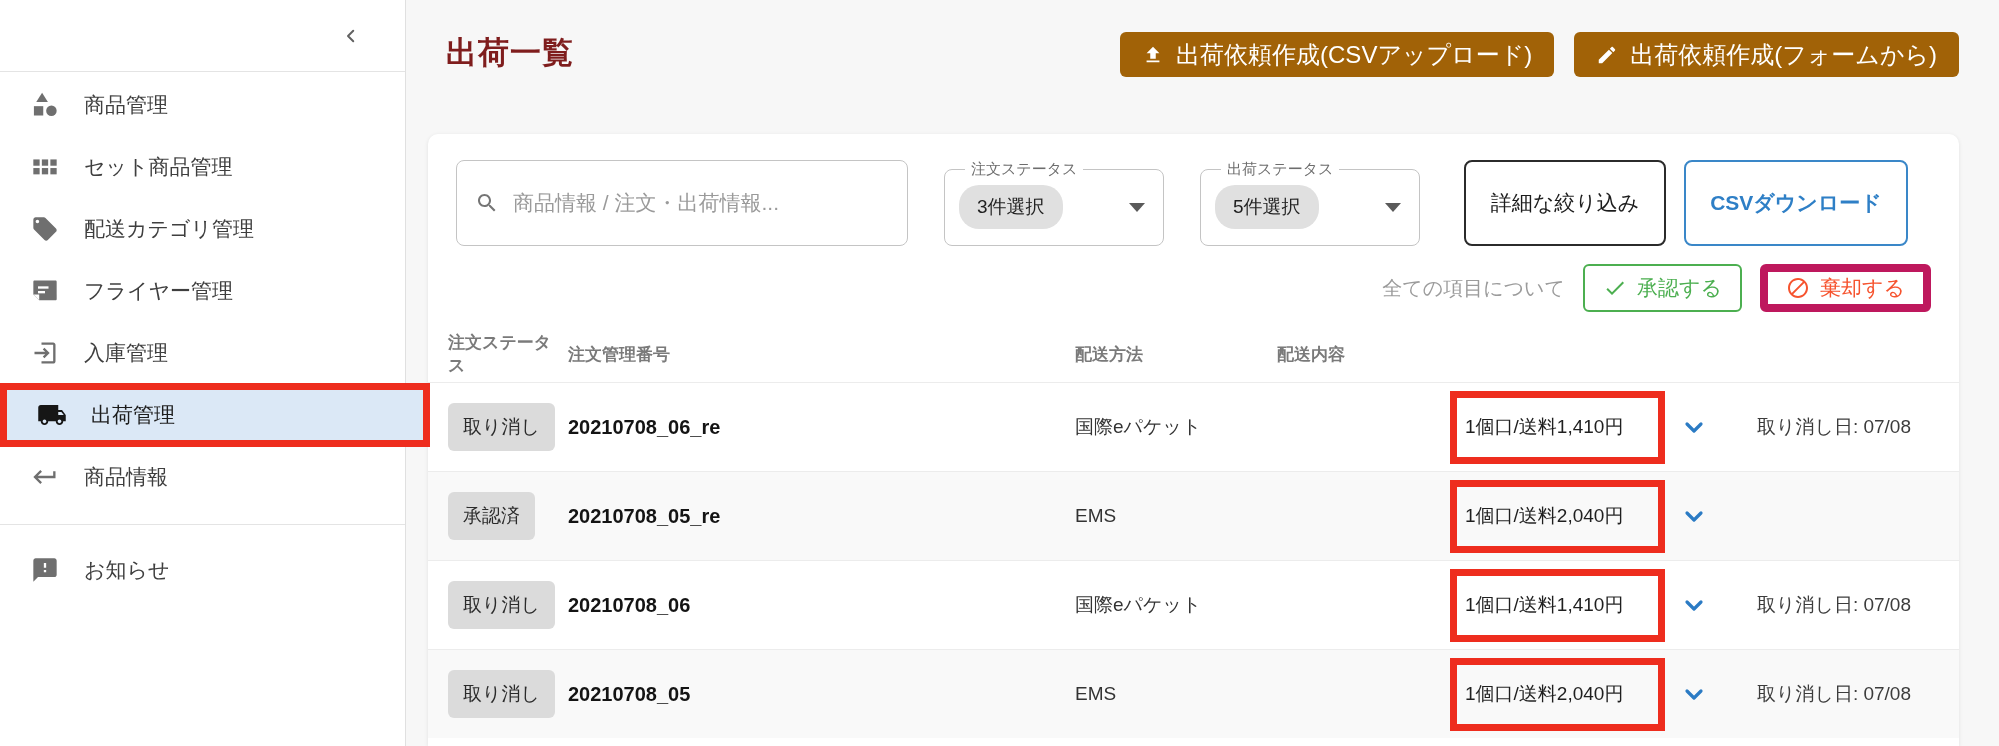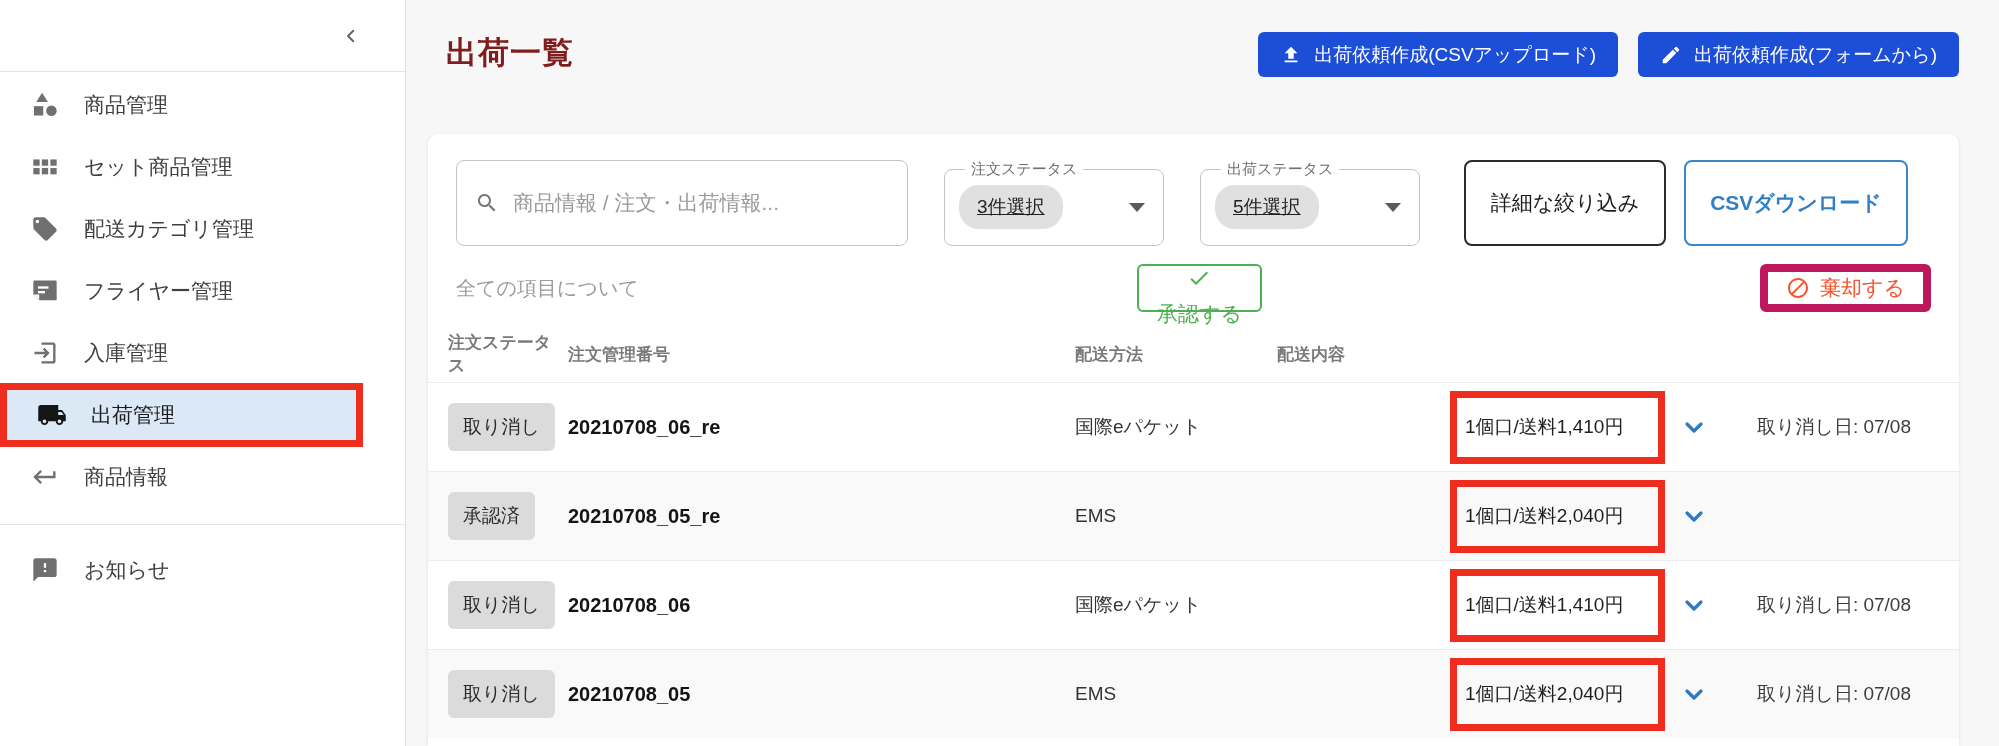--- a/index.html
+++ b/index.html
@@ -19,33 +19,33 @@
   }
   .collapse-btn { width:28px; height:28px; display:flex; align-items:center; justify-content:center; cursor:pointer; }
   .nav { list-style:none; margin-top:2px; }
   .nav-item {
     height:62px; display:flex; align-items:center; padding-left:30px;
     font-size:21px; color:#3f3f3f; cursor:pointer; white-space:nowrap;
   }
   .nav-icon { width:30px; height:30px; flex:none; display:flex; align-items:center; justify-content:center; }
   .nav-label { margin-left:24px; }
   .nav-item.selected {
-    height:64px; width:363px; background:#dbe8f6;
+    height:64px; width:430px; background:#dbe8f6;
     border:7px solid #ee2d1e; 
     position:relative; z-index:6; margin:-1px 0; color:#1c1c1c;
   }
   .nav-divider { border-top:1px solid #e4e4e4; margin:16px 0 14px 0; }
   
   .main { flex:1; padding:32px 40px 0 22px; display:flex; flex-direction:column; }
   .main-header { display:flex; align-items:flex-start; justify-content:space-between; height:46px; }
   .page-title { font-size:31px; font-weight:bold; color:#7f1d1d; margin-left:18px; letter-spacing:1px; }
   .header-buttons { display:flex; gap:20px; }
   .btn-primary {
-    background:#1d4ed8; color:#fff; border:none; border-radius:6px;
-    height:45px; padding:0 22px; font-size:19px; display:flex; align-items:center; gap:12px;
+    background:#a16207; color:#fff; border:none; border-radius:6px;
+    height:45px; padding:0 22px; font-size:24px; display:flex; align-items:center; gap:12px;
     cursor:pointer; font-family:inherit; white-space:nowrap;
   }
   
   .card {
     margin-top:56px; background:#fff; border-radius:10px 10px 0 0;
     box-shadow:0 1px 4px rgba(0,0,0,.09); height:612px; overflow:hidden;
   }
   .filters { display:flex; padding:26px 28px 0 28px; height:112px; align-items:stretch; }
   .search-box {
     flex:1; max-width:452px; height:86px; border:1px solid #c4c4c4; border-radius:8px;
@@ -55,43 +55,43 @@
     border:none; outline:none; flex:1; font-size:21px; color:#212121; font-family:inherit; background:transparent;
   }
   .search-box input::placeholder { color:#9a9a9a; }
   .filter-fieldset {
     width:220px; margin-left:36px; border:1px solid #c4c4c4; border-radius:8px;
     padding:0 14px; display:flex; align-items:center; justify-content:space-between; cursor:pointer;
   }
   .filter-fieldset legend { font-size:15px; color:#6d6d6d; padding:0 6px; margin-left:6px; }
   .fs-inner { display:flex; align-items:center; justify-content:space-between; width:100%; margin-top:-10px; }
   .chip {
-    background:#e0e0e0; border-radius:20px; padding:9px 18px; font-size:19px; color:#1f1f1f; white-space:nowrap;text-decoration:underline;
+    background:#e0e0e0; border-radius:20px; padding:9px 18px; font-size:19px; color:#1f1f1f; white-space:nowrap;
   }
   .caret-down {
     width:0; height:0; border-left:8px solid transparent; border-right:8px solid transparent;
     border-top:9px solid #5a5a5a; margin-right:4px;
   }
   .btn-outline-dark {
     margin-left:44px; width:202px; height:86px; background:#fff; border:2px solid #2b2b2b; border-radius:8px;
     font-size:21px; color:#1c1c1c; cursor:pointer; font-family:inherit; white-space:nowrap;
   }
   .btn-outline-blue {
     margin-left:18px; width:224px; height:86px; background:#fff; border:2px solid #3a87c8; border-radius:8px;
     font-size:21px; color:#2e7fc6; font-weight:bold; cursor:pointer; font-family:inherit; white-space:nowrap;
   }
   .bulk-row {
-    margin-top:18px; padding:0 28px; display:flex; align-items:center; justify-content:space-between; gap:18px; height:48px;
+    margin-top:18px; padding:0 28px; display:flex; align-items:center; justify-content:flex-end; gap:18px; height:48px;
   }
   .bulk-label { color:#9b9b9b; font-size:20px; }
   .btn-approve, .btn-reject {
     height:48px; background:#fff; border-radius:6px; padding:0 18px; font-size:21px;
     display:flex; align-items:center; gap:10px; cursor:pointer; font-family:inherit; white-space:nowrap;
   }
-  .btn-approve { border:2px solid #4caf50; color:#4caf50;flex-direction:column; }
+  .btn-approve { border:2px solid #4caf50; color:#4caf50; }
   .btn-reject  { border:8px solid #be185d; color:#f6532e; }
   
   .table { margin-top:14px; }
   .thead { display:flex; align-items:center; height:56px; padding-left:20px; font-size:17px; font-weight:bold; color:#7a7a7a; }
   .th-status { width:120px; } .th-order { width:507px; } .th-method { width:202px; } .th-content { flex:1; }
   .trow { display:flex; align-items:center; height:89px; padding-left:20px; border-top:1px solid #ececec; background:#fff; }
   .trow.alt { background:#f9f9f9; }
   .td-status { width:120px; }
   .status-chip { display:inline-block; background:#dbdbdb; border-radius:6px; padding:11px 15px; font-size:19px; color:#2b2b2b; }
   .td-order { width:507px; font-size:20px; font-weight:bold; color:#141414; }

